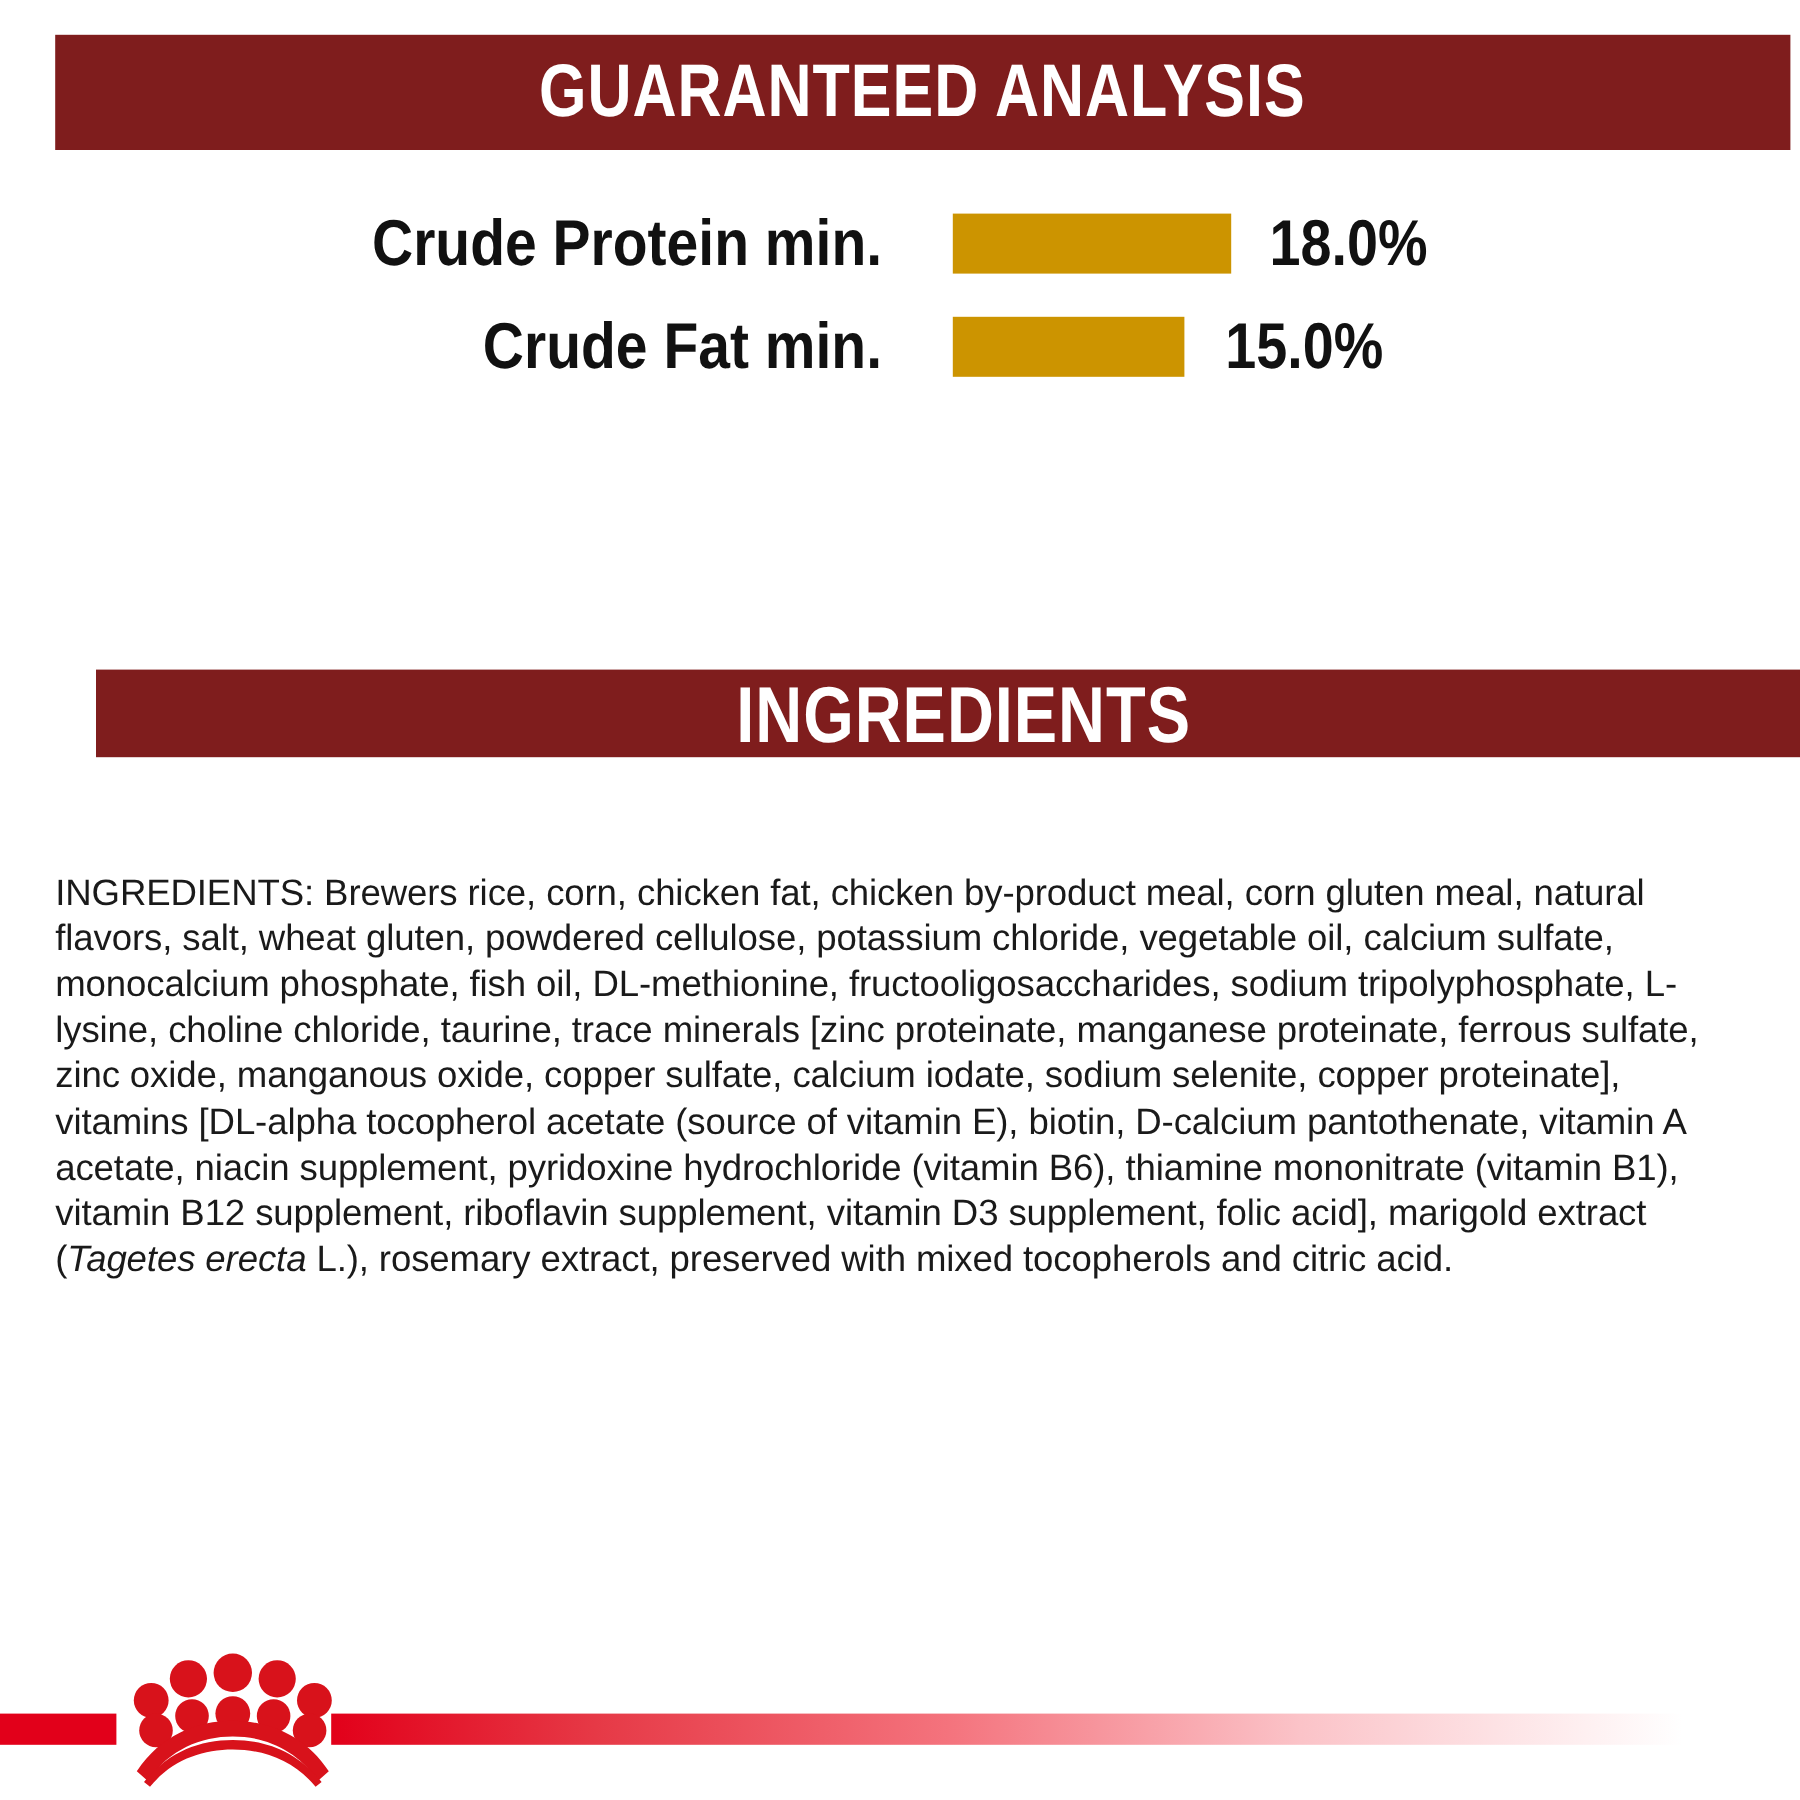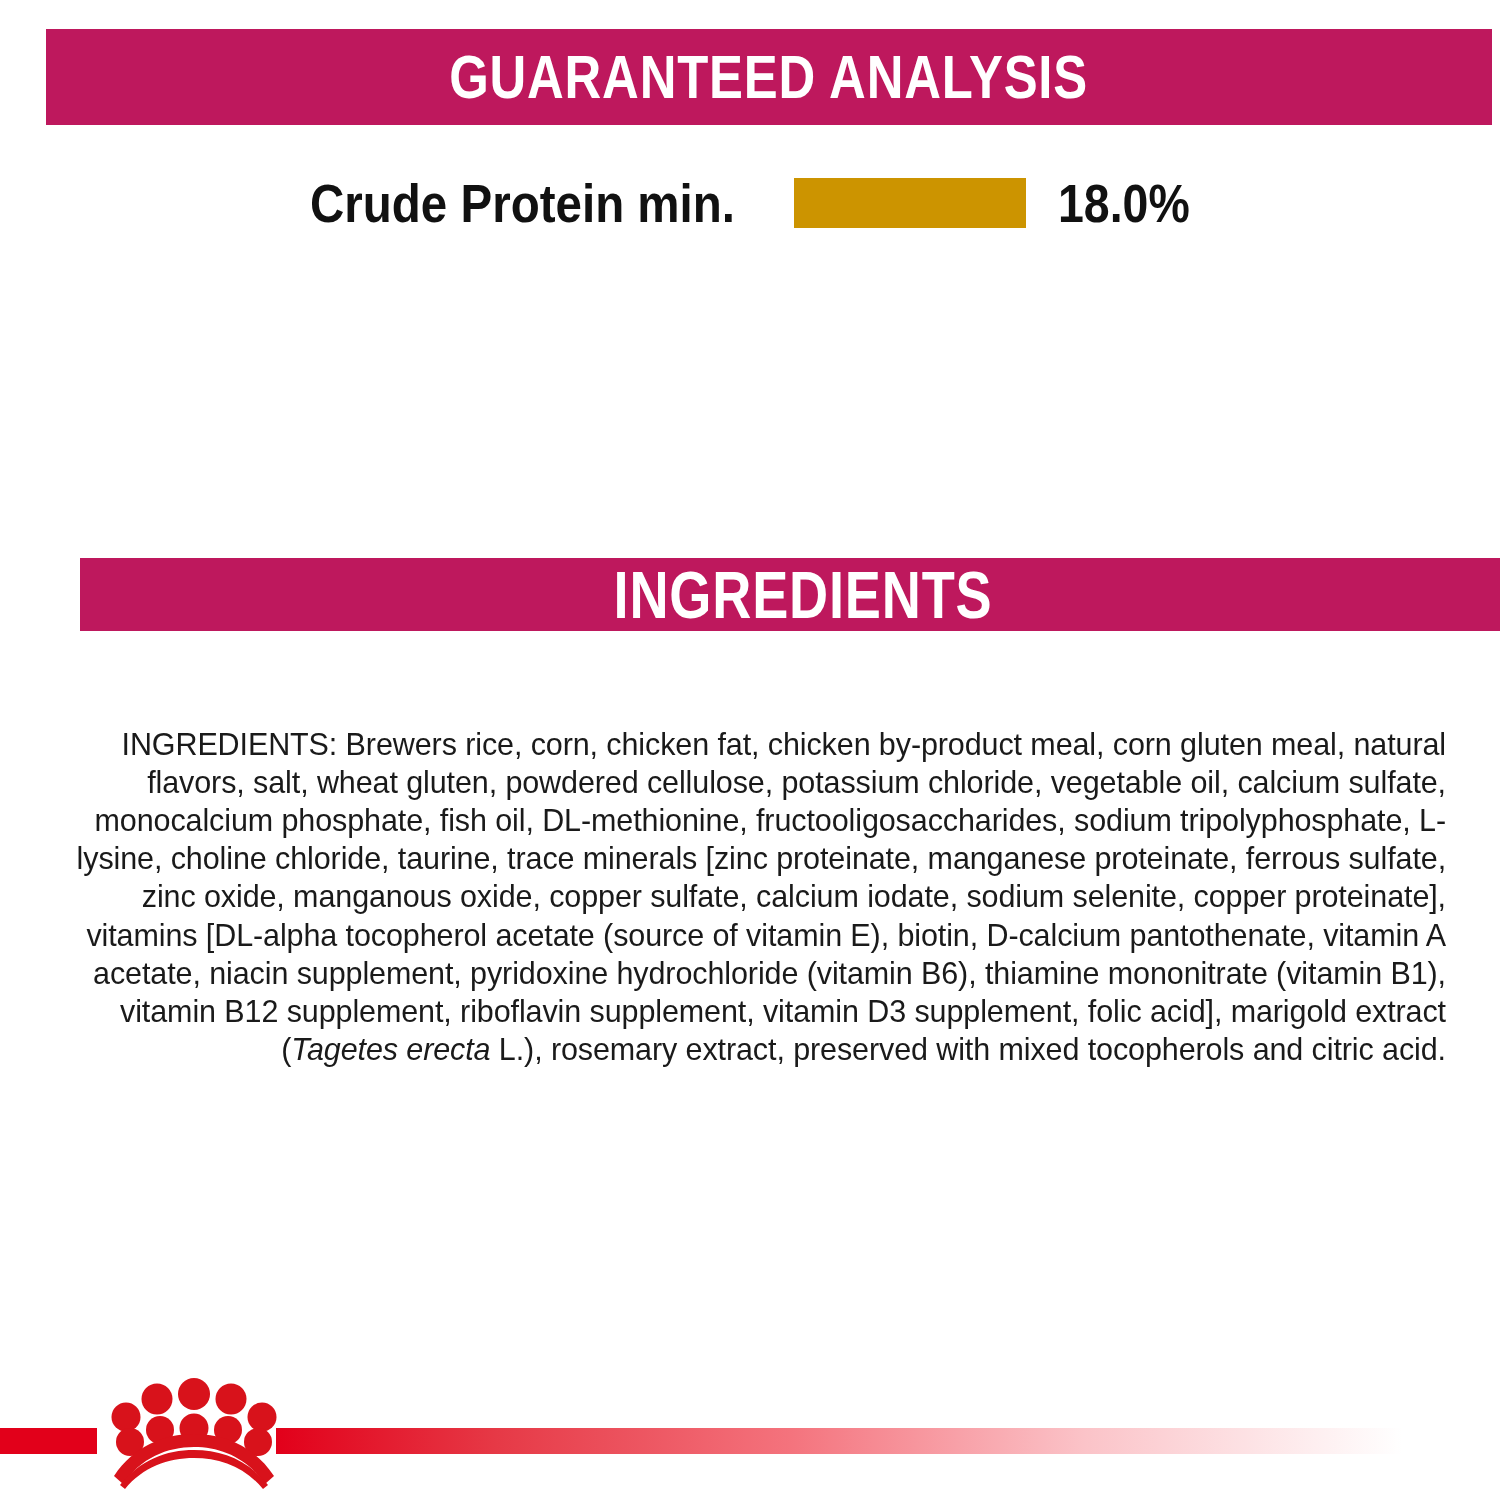--- a/index.html
+++ b/index.html
@@ -14,21 +14,21 @@
     overflow: hidden;
     font-family: "Liberation Sans", "DejaVu Sans", sans-serif;
     -webkit-font-smoothing: antialiased;
   }
 
   
   .section-bar {
     position: absolute;
     left: 46px;
     width: 1446px;
-    background: #be185d;
+    background: #7f1d1d;
     display: flex;
     align-items: center;
     justify-content: center;
   }
   .section-bar .bar-title {
     color: #ffffff;
     font-weight: bold;
     letter-spacing: 1px;
     transform: scaleX(0.82);
     transform-origin: center center;
@@ -88,21 +88,21 @@
 
   
   #ingredients-text {
     position: absolute;
     left: 46px;
     top: 694px;
     width: 1400px;
     font-size: 30.5px;
     line-height: 38.2px;
     color: #1a1a1a;
-    text-align: right;
+    text-align: left;
     letter-spacing: -0.1px;
     word-spacing: 0px;
   }
   #ingredients-text i { font-style: italic; }
 
   
   #footer {
     position: absolute;
     left: 0;
     bottom: 0;
@@ -141,20 +141,25 @@
 </div>
 
 <div id="analysis-table">
 
   <div class="analysis-row">
     <span class="analysis-label">Crude Protein min.</span>
     <span class="analysis-bar" style="width:232px"></span>
     <span class="analysis-value" style="left:1032px">18.0%</span>
   </div>
 
+  <div class="analysis-row">
+    <span class="analysis-label">Crude Fat min.</span>
+    <span class="analysis-bar" style="width:193px"></span>
+    <span class="analysis-value" style="left:995px">15.0%</span>
+  </div>
 
 
 
 </div>
 
 <div class="section-bar" id="ing-bar">
   <span class="bar-title">INGREDIENTS</span>
 </div>
 
 <p id="ingredients-text"><span>INGREDIENTS:</span><span> Brewers rice, corn, chicken fat, chicken by-product meal, corn gluten meal, natural flavors, salt, wheat gluten, powdered cellulose, potassium chloride, vegetable oil, calcium sulfate, monocalcium phosphate, fish oil, DL-methionine, fructooligosaccharides, sodium tripolyphosphate, L-lysine, choline chloride, taurine, trace minerals [zinc proteinate, manganese proteinate, ferrous sulfate, zinc oxide, manganous oxide, copper sulfate, calcium iodate, sodium selenite, copper proteinate], vitamins [DL-alpha tocopherol acetate (source of vitamin E), biotin, D-calcium pantothenate, vitamin A acetate, niacin supplement, pyridoxine hydrochloride (vitamin B6), thiamine mononitrate (vitamin B1), vitamin B12 supplement, riboflavin supplement, vitamin D3 supplement, folic acid], marigold extract (</span><i>Tagetes erecta</i><span> L.), rosemary extract, preserved with mixed tocopherols and citric acid.</span></p>

